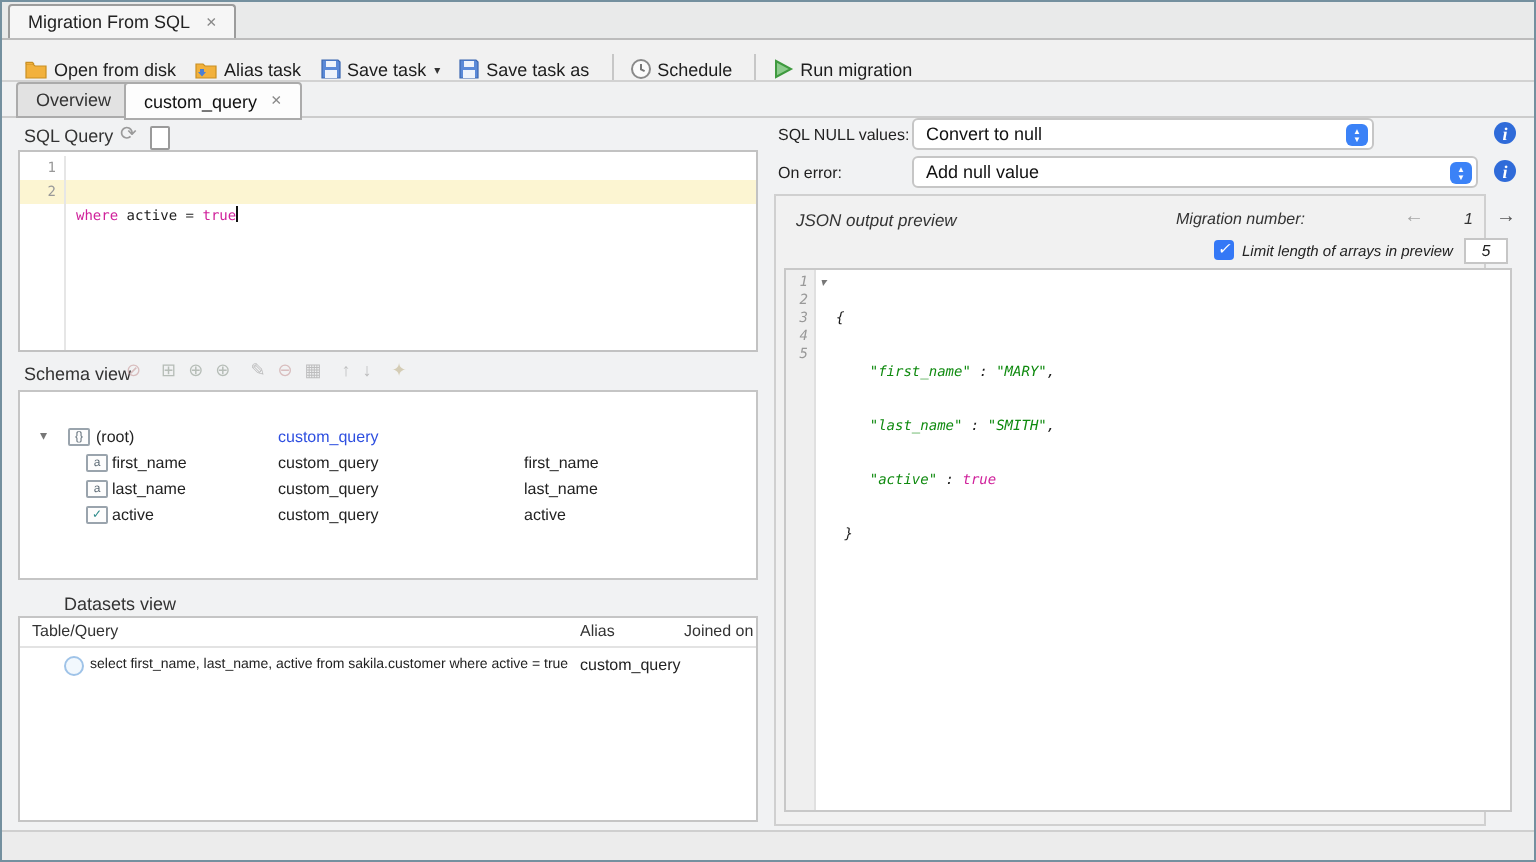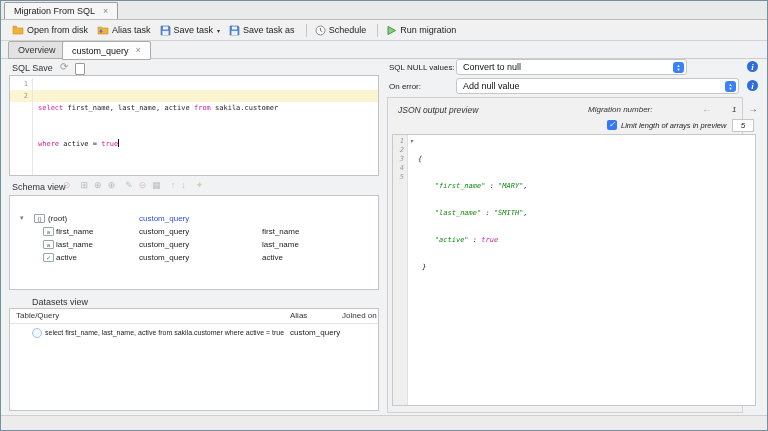--- a/index.html
+++ b/index.html
@@ -7,21 +7,21 @@
        border:1px solid #74909f;font-family:"Liberation Sans",sans-serif;overflow:hidden;
        -webkit-font-smoothing:antialiased;}
   .abs{position:absolute;}
   
   .doc-tabbar{position:absolute;left:0;right:0;top:0;height:18px;background:#e9eaea;border-bottom:1px solid #bcbcbc;}
   .doc-tab{position:absolute;left:3px;top:1px;height:16px;background:#f6f6f6;border:1px solid #9c9c9c;border-bottom:none;
            border-radius:2px 2px 0 0;display:flex;align-items:center;gap:8px;padding:0 9px;font-size:9px;color:#222;}
   .close-x{color:#8a8a8a;font-size:9px;line-height:1;}
   
   .toolbar{position:absolute;left:0;right:0;top:19px;height:20px;background:#f1f1f1;border-bottom:1px solid #d2d2d2;
-           display:flex;align-items:center;padding-left:11px;font-size:9px;color:#1d1d1d;}
+           display:flex;align-items:flex-end;padding-left:11px;font-size:9px;color:#1d1d1d;}
   .tbtn{display:flex;align-items:center;gap:3px;margin-right:9px;white-space:nowrap;}
   .tsep{width:1px;height:13px;background:#c7c7c7;margin:0 8px 0 2px;}
   .caret{font-size:6px;color:#333;margin-left:1px;}
   
   .subtabbar{position:absolute;left:0;right:0;top:39px;height:18px;border-bottom:1px solid #cccccc;}
   .stab{position:absolute;top:1px;height:16px;display:flex;align-items:center;gap:7px;padding:0 9px;
         font-size:9px;color:#333;border:1px solid #ababab;background:#e2e2e2;border-radius:2px 2px 0 0;}
   .stab.active{background:#fdfdfd;height:17px;z-index:2;color:#111;}
   
   .content{position:absolute;left:0;right:0;top:58px;bottom:15px;background:#f1f2f3;font-size:9px;color:#333;}
@@ -142,33 +142,32 @@
       <span>Overview</span>
     </div>
     <div class="stab active" style="left:61px;">
       <span>custom_query</span>
       <span class="close-x">×</span>
     </div>
   </div>
 
   <div class="content">
 
-    <div class="abs ptitle" style="left:11px;top:4px;">SQL Save</div>
+    <div class="abs ptitle" style="left:11px;top:4px;">SQL Query</div>
     <span class="abs" style="left:59px;top:2px;color:#9a9a9a;font-size:10px;">⟳</span>
     <span class="abs" style="left:74px;top:4px;width:8px;height:10px;border:1px solid #9a9a9a;background:#fff;border-radius:1px;"></span>
 
     <div class="abs editor" style="left:8px;top:16px;width:370px;height:101px;">
       <div class="curline" style="top:14px;"></div>
       <div class="abs gut mono" style="left:0;top:2px;width:18px;line-height:12px;">
         <div>1</div>
         <div>2</div>
       </div>
       <div class="abs" style="left:22px;top:2px;bottom:0;width:1px;background:#e6e6e6;"></div>
       <div class="abs mono" style="left:28px;top:2px;line-height:12px;white-space:pre;">
-        <div><span class="tk-kw">select</span><span class="tk-pl"> first_name, last_name, active </span><span class="tk-kw">from</span><span class="tk-pl"> sakila.customer</span></div>
         <div><span><span class="tk-kw">where</span><span class="tk-pl"> active = </span><span class="tk-kw">true</span></span><span class="cursor"></span></div>
       </div>
     </div>
 
     <div class="abs ptitle" style="left:11px;top:123px;">Schema view</div>
     <div class="abs iconrow" style="left:62px;top:121px;">
       <span class="grp" style="color:#c08a8a;">⊘</span>
       <span>⊞</span>
       <span>⊕</span>
       <span class="grp">⊕</span>

